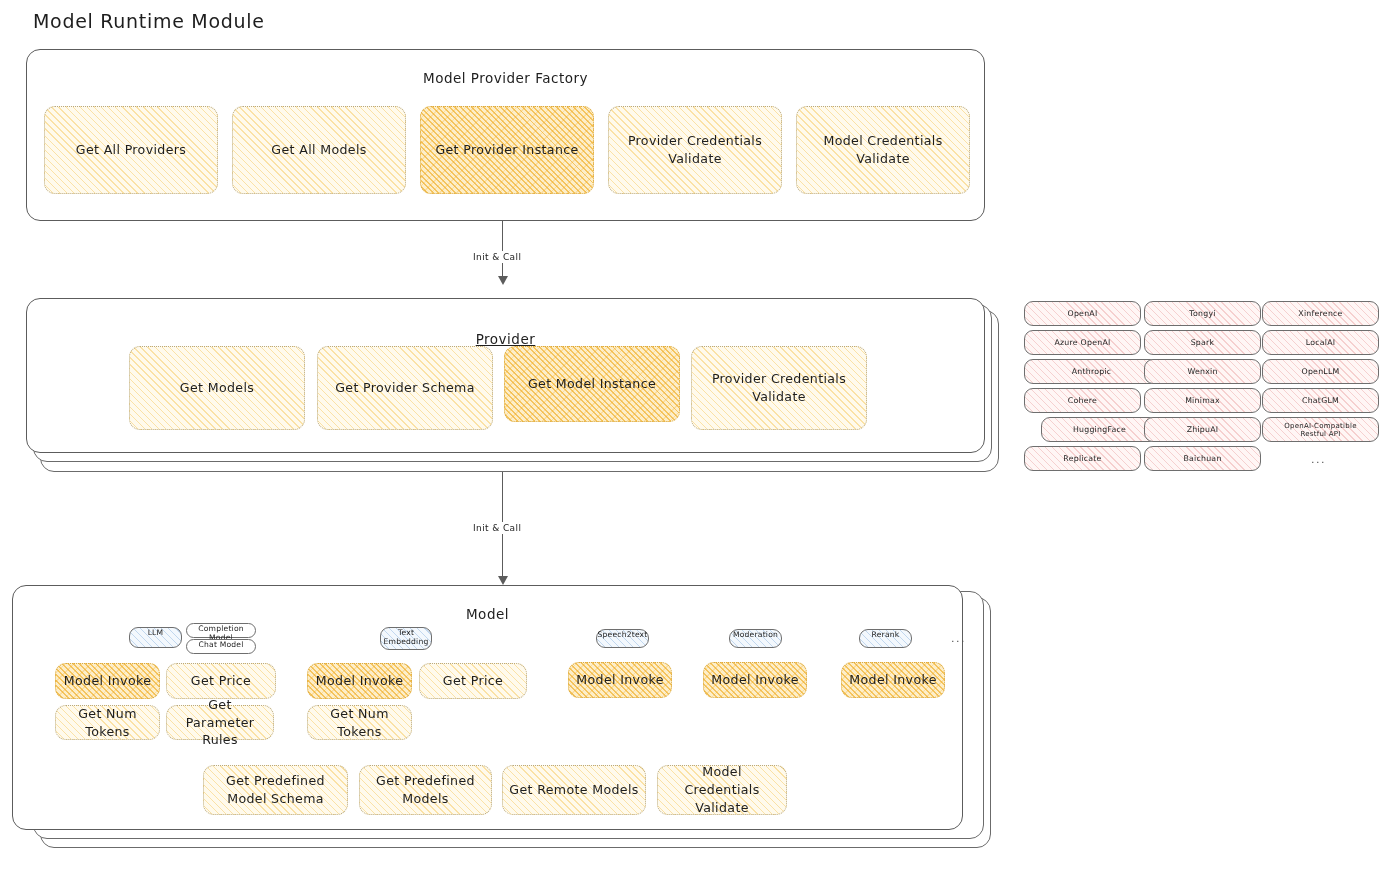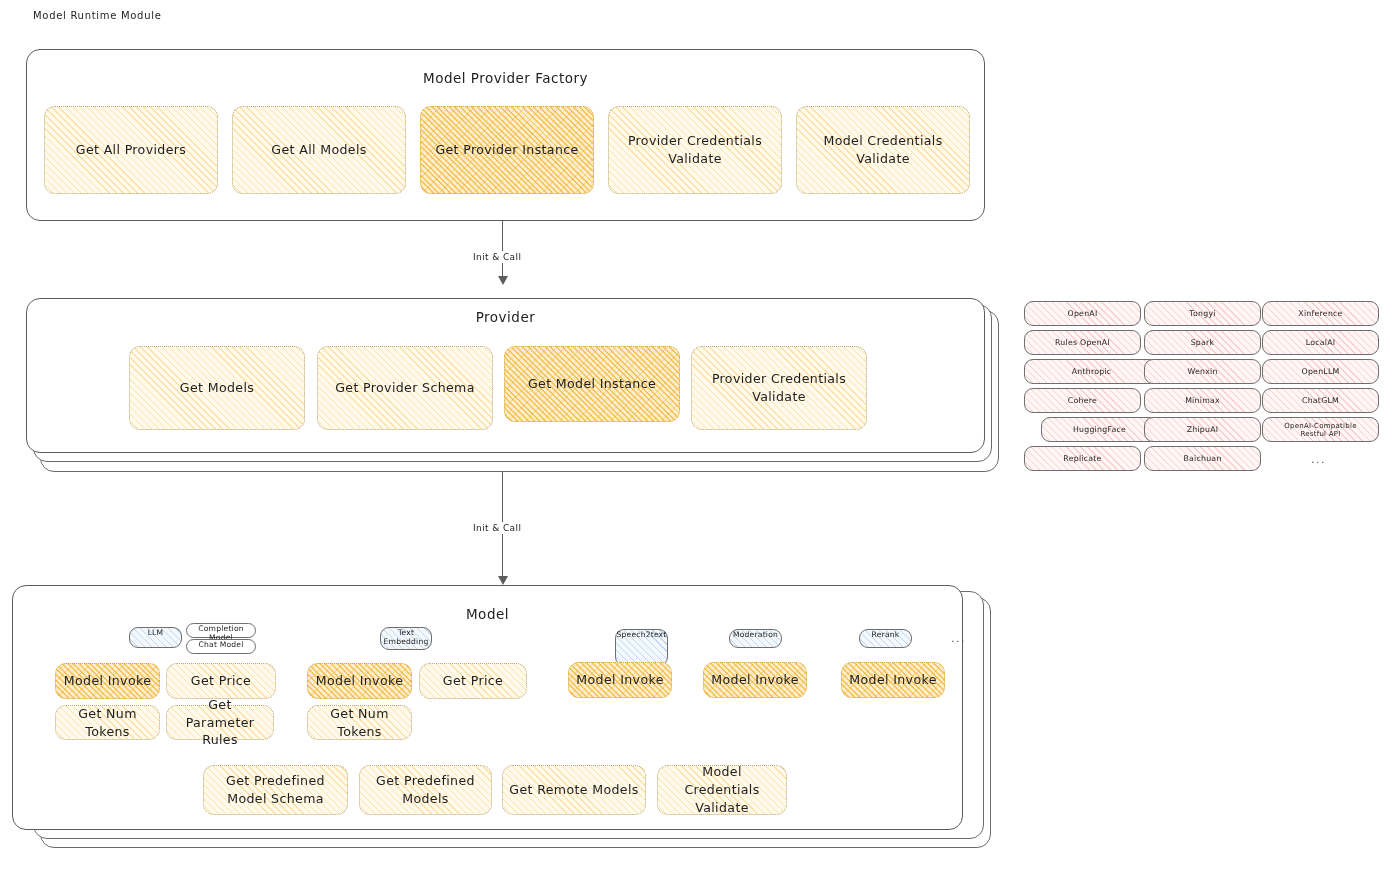--- a/index.html
+++ b/index.html
@@ -41,21 +41,21 @@
       rgba(80,140,205,.30) 0px, rgba(80,140,205,.30) 1px,
       rgba(255,255,255,0) 1px, rgba(255,255,255,0) 5px);
   }
 
   
   .sk { font-family:"DejaVu Sans", sans-serif; letter-spacing:.4px; }
 
   
   #page-title{
     position:absolute; left:33px; top:10px;
-    font-size:10px; color:#1e1e1e; font-weight:400;
+    font-size:19px; color:#1e1e1e; font-weight:400;
     letter-spacing:.7px;
   }
 
   
   .card{
     position:absolute;
     background:#fff;
     border:1.3px solid #5c5c5c;
     border-radius:14px;
   }
@@ -168,41 +168,41 @@
   <span>Model Credentials Validate</span>
 </div>
 
 <div class="arrow-line" style="left:502px; top:221px; height:57px;"></div>
 <div class="arrow-head" style="left:498px; top:276px;"></div>
 <div class="arrow-label sk" style="left:469px; top:251px;">Init &amp; Call</div>
 
 <div class="card-shadow" style="left:40px; top:310px; width:959px; height:162px;"></div>
 <div class="card-shadow" style="left:33px; top:304px; width:959px; height:158px;"></div>
 <div class="card" style="left:26px; top:298px; width:959px; height:155px; z-index:1;">
-  <div class="card-title sk" style="top:10px;">Provider</div>
+  <div class="card-title sk" style="top:32px;text-decoration:underline;">Provider</div>
 </div>
 
 <div class="ibox hach-yellow sk" style="left:129px; top:346px; width:176px; height:84px; z-index:2;">
   <span>Get Models</span>
 </div>
 <div class="ibox hach-yellow sk" style="left:317px; top:346px; width:176px; height:84px; z-index:2;">
   <span>Get Provider Schema</span>
 </div>
 <div class="ibox hach-orange strong sk" style="left:504px; top:346px; width:176px; height:76px; z-index:2;">
   <span>Get Model Instance</span>
 </div>
 <div class="ibox hach-yellow sk" style="left:691px; top:346px; width:176px; height:84px; z-index:2;">
   <span>Provider Credentials Validate</span>
 </div>
 
 <div class="chip hach-pink sk" style="left:1024px; top:301px; width:117px; height:25px;">
   <span>OpenAI</span>
   </div>
 <div class="chip hach-pink sk" style="left:1024px; top:330px; width:117px; height:25px;">
-  <span>Rules OpenAI</span>
+  <span>Azure OpenAI</span>
   </div>
 <div class="chip hach-pink sk" style="left:1024px; top:359px; width:135px; height:25px;">
   <span>Anthropic</span>
   </div>
 <div class="chip hach-pink sk" style="left:1024px; top:388px; width:117px; height:25px;">
   <span>Cohere</span>
   </div>
 <div class="chip hach-pink sk" style="left:1024px; top:417px; width:117px; height:25px;margin-left:17px;">
   <span>HuggingFace</span>
   </div>
@@ -286,21 +286,21 @@
 <div class="ibox hach-orange strong sk" style="left:307px; top:663px; width:105px; height:36px; z-index:2;">
   <span>Model Invoke</span>
   </div>
 <div class="ibox hach-yellow sk" style="left:419px; top:663px; width:108px; height:36px; z-index:2;">
   <span>Get Price</span>
   </div>
 <div class="ibox hach-yellow sk" style="left:307px; top:705px; width:105px; height:35px; z-index:2;">
   <span>Get Num Tokens</span>
   </div>
 
-<div class="pill hach-blue sk" style="left:596px; top:629px; width:53px; height:37px; z-index:2;margin-left:19px;">
+<div class="pill hach-blue sk" style="left:596px; top:629px; width:53px; height:19px; z-index:2;">
   <span>Speech2text</span>
   </div>
 <div class="ibox hach-orange strong sk" style="left:568px; top:662px; width:104px; height:36px; z-index:2;">
   <span>Model Invoke</span>
   </div>
 
 <div class="pill hach-blue sk" style="left:729px; top:629px; width:53px; height:19px; z-index:2;">
   <span>Moderation</span>
   </div>
 <div class="ibox hach-orange strong sk" style="left:703px; top:662px; width:104px; height:36px; z-index:2;">

